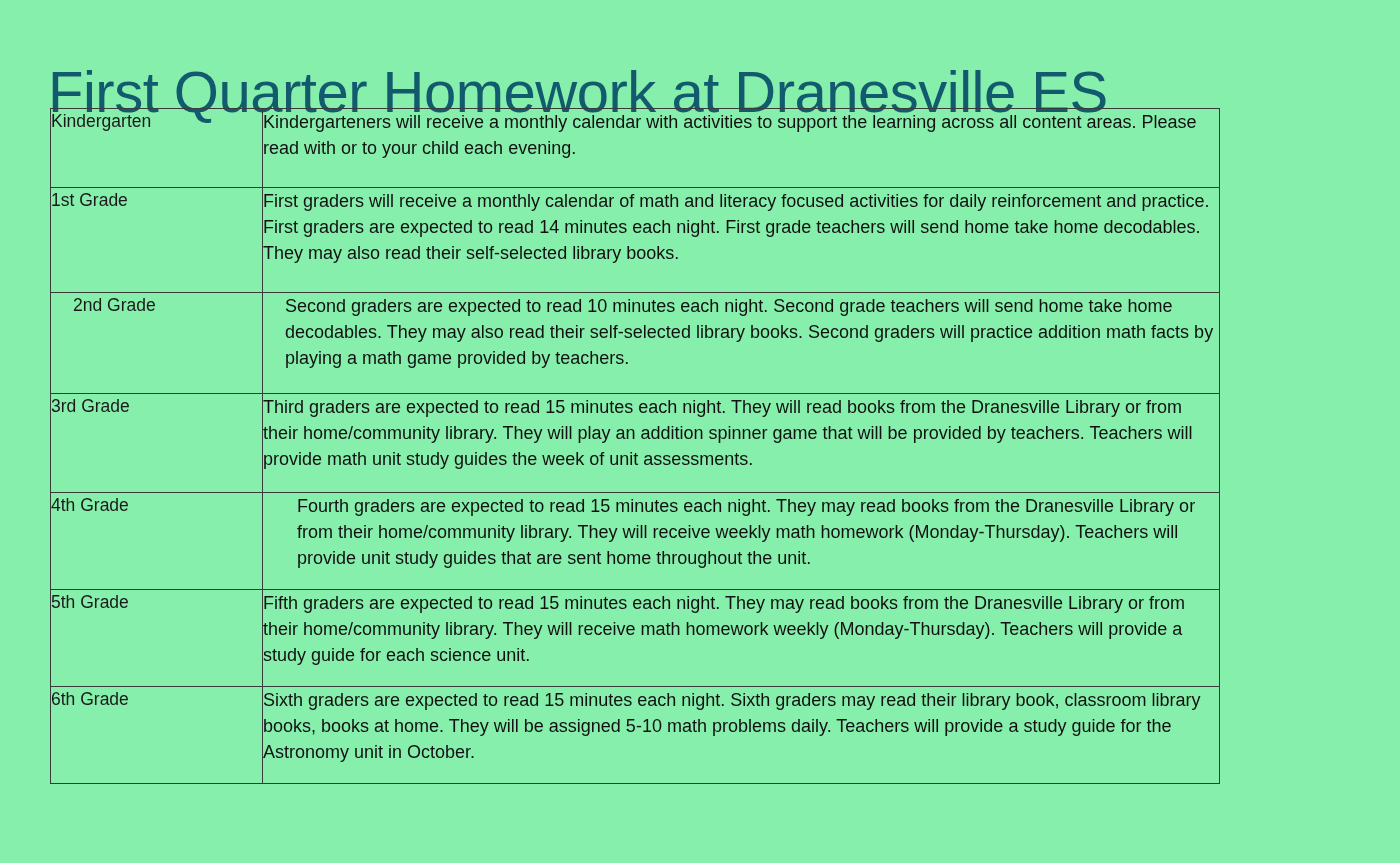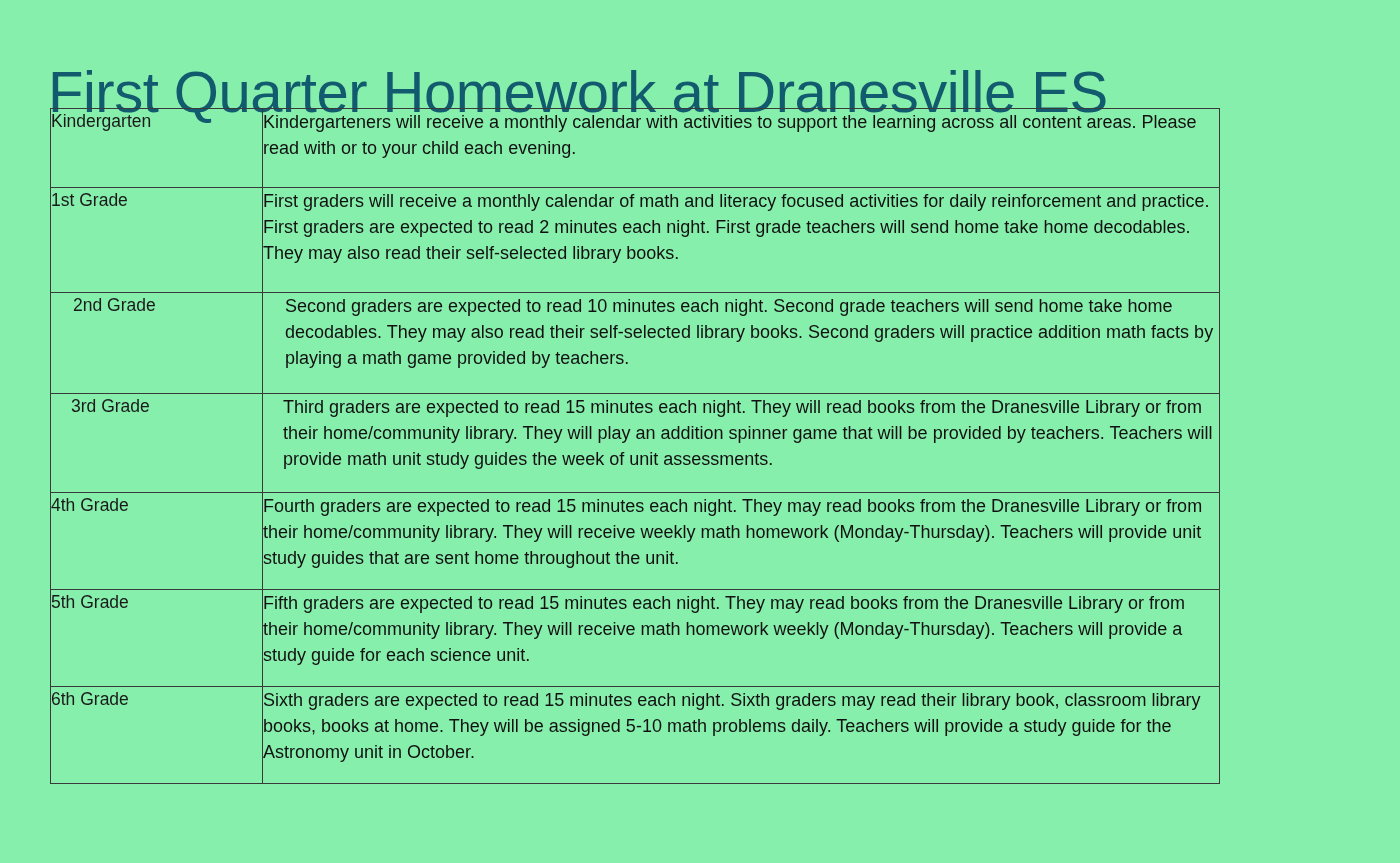--- a/index.html
+++ b/index.html
@@ -62,21 +62,21 @@
   .desc-cell {
     padding: 16px 14px 16px 14px;
     font-size: 18px;
     line-height: 26px;
     color: #111111;
   }
 
   tr.r-k  td { height: 78px; }
   tr.r-1  td { height: 104px; }
   tr.r-2  td { height: 100px; padding-left: 22px; }
-  tr.r-3  td { height: 98px; padding-left: 20px; }
+  tr.r-3  td { height: 98px; }
   tr.r-4  td { height: 96px; margin-left: 29px; }
   tr.r-5  td { height: 96px; }
   tr.r-6  td { height: 96px; }
 </style>
 </head>
 <body>
 
 <div class="page" style="background: #86efac;">
 
   <h1 class="page-title" style="color: rgb(18, 90, 109);">First Quarter Homework at Dranesville ES</h1>
@@ -84,36 +84,36 @@
   <table class="homework-table">
     <tbody>
 
       <tr class="r-k">
         <td class="grade-cell row-k" style="border-color: rgb(58, 58, 58);">Kindergarten</td>
         <td class="desc-cell row-k" style="border-color: rgb(58, 58, 58);">Kindergarteners will receive a monthly calendar with activities to support the learning across all content areas. Please read with or to your child each evening.</td>
       </tr>
 
       <tr class="r-1">
         <td class="grade-cell row-1" style="border-color: rgb(58, 58, 58);">1st Grade</td>
-        <td class="desc-cell row-1" style="border-color: rgb(58, 58, 58);">First graders will receive a monthly calendar of math and literacy focused activities for daily reinforcement and practice. First graders are expected to read 2 minutes each night. First grade teachers will send home take home decodables. They may also read their self-selected library books.</td>
+        <td class="desc-cell row-1" style="border-color: rgb(58, 58, 58);">First graders will receive a monthly calendar of math and literacy focused activities for daily reinforcement and practice. First graders are expected to read 14 minutes each night. First grade teachers will send home take home decodables. They may also read their self-selected library books.</td>
       </tr>
 
       <tr class="r-2">
         <td class="grade-cell row-2" style="border-color: rgb(58, 58, 58);">2nd Grade</td>
         <td class="desc-cell row-2" style="border-color: rgb(58, 58, 58); border-radius: 19px;">Second graders are expected to read 10 minutes each night. Second grade teachers will send home take home decodables. They may also read their self-selected library books. Second graders will practice addition math facts by playing a math game provided by teachers.</td>
       </tr>
 
       <tr class="r-3">
         <td class="grade-cell row-3" style="border-color: rgb(58, 58, 58);">3rd Grade</td>
         <td class="desc-cell row-3" style="border-color: rgb(58, 58, 58);">Third graders are expected to read 15 minutes each night. They will read books from the Dranesville Library or from their home/community library. They will play an addition spinner game that will be provided by teachers. Teachers will provide math unit study guides the week of unit assessments.</td>
       </tr>
 
       <tr class="r-4">
         <td class="grade-cell row-4" style="border-color: rgb(58, 58, 58);">4th Grade</td>
-        <td class="desc-cell row-4" style="border-color: rgb(58, 58, 58);">Fourth graders are expected to read 15 minutes each night. They may read books from the Dranesville Library or from their home/community library. They will receive weekly math homework (Monday-Thursday). Teachers will provide unit study guides that are sent home throughout the unit.</td>
+        <td class="desc-cell row-4" style="border-color: rgb(58, 58, 58); padding-left: 34px;">Fourth graders are expected to read 15 minutes each night. They may read books from the Dranesville Library or from their home/community library. They will receive weekly math homework (Monday-Thursday). Teachers will provide unit study guides that are sent home throughout the unit.</td>
       </tr>
 
       <tr class="r-5">
         <td class="grade-cell row-5" style="border-color: rgb(58, 58, 58);">5th Grade</td>
         <td class="desc-cell row-5" style="border-color: rgb(58, 58, 58);">Fifth graders are expected to read 15 minutes each night. They may read books from the Dranesville Library or from their home/community library. They will receive math homework weekly (Monday-Thursday). Teachers will provide a study guide for each science unit.</td>
       </tr>
 
       <tr class="r-6">
         <td class="grade-cell row-6" style="border-color: rgb(58, 58, 58);">6th Grade</td>
         <td class="desc-cell row-6" style="border-color: rgb(58, 58, 58);">Sixth graders are expected to read 15 minutes each night.  Sixth graders may read their library book, classroom library books, books at home. They will be assigned 5-10 math problems daily. Teachers will provide a study guide for the Astronomy unit in October.</td>

